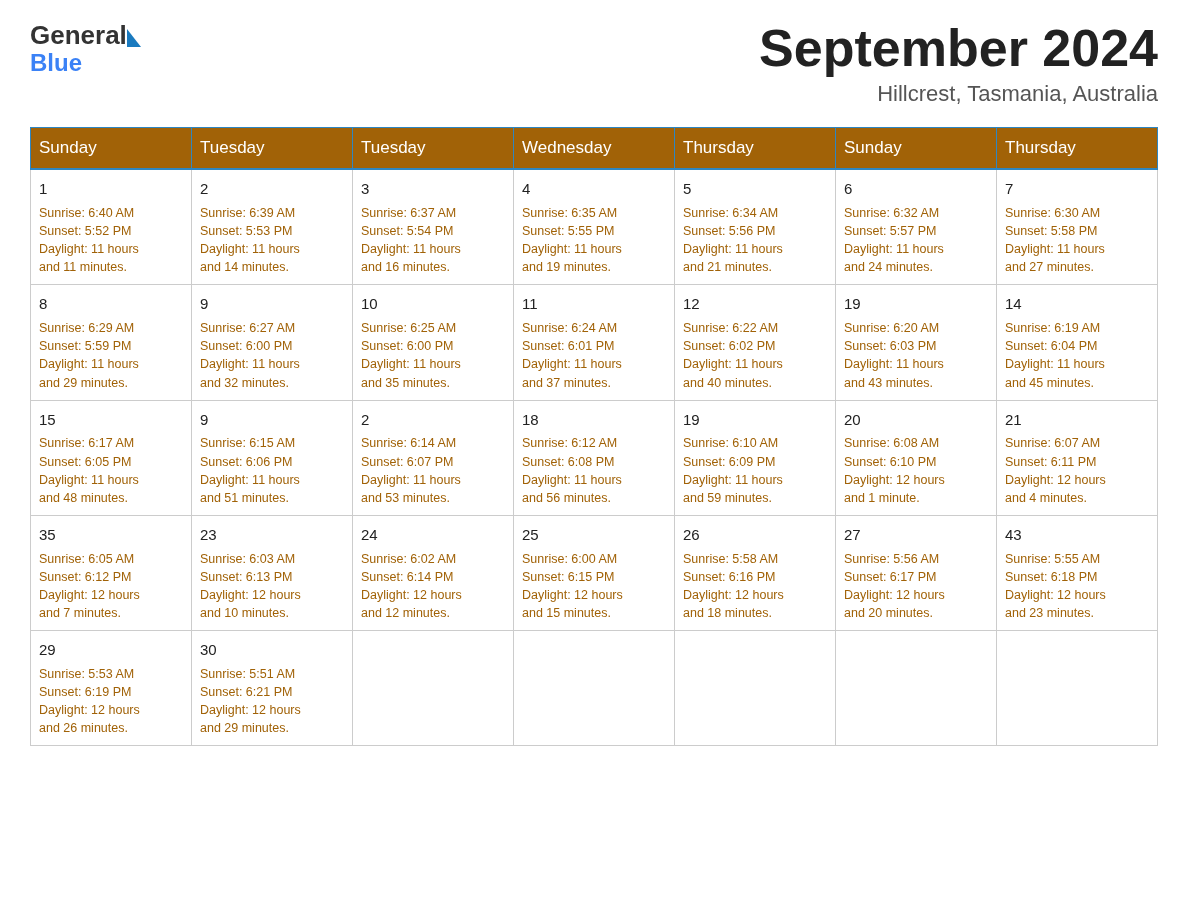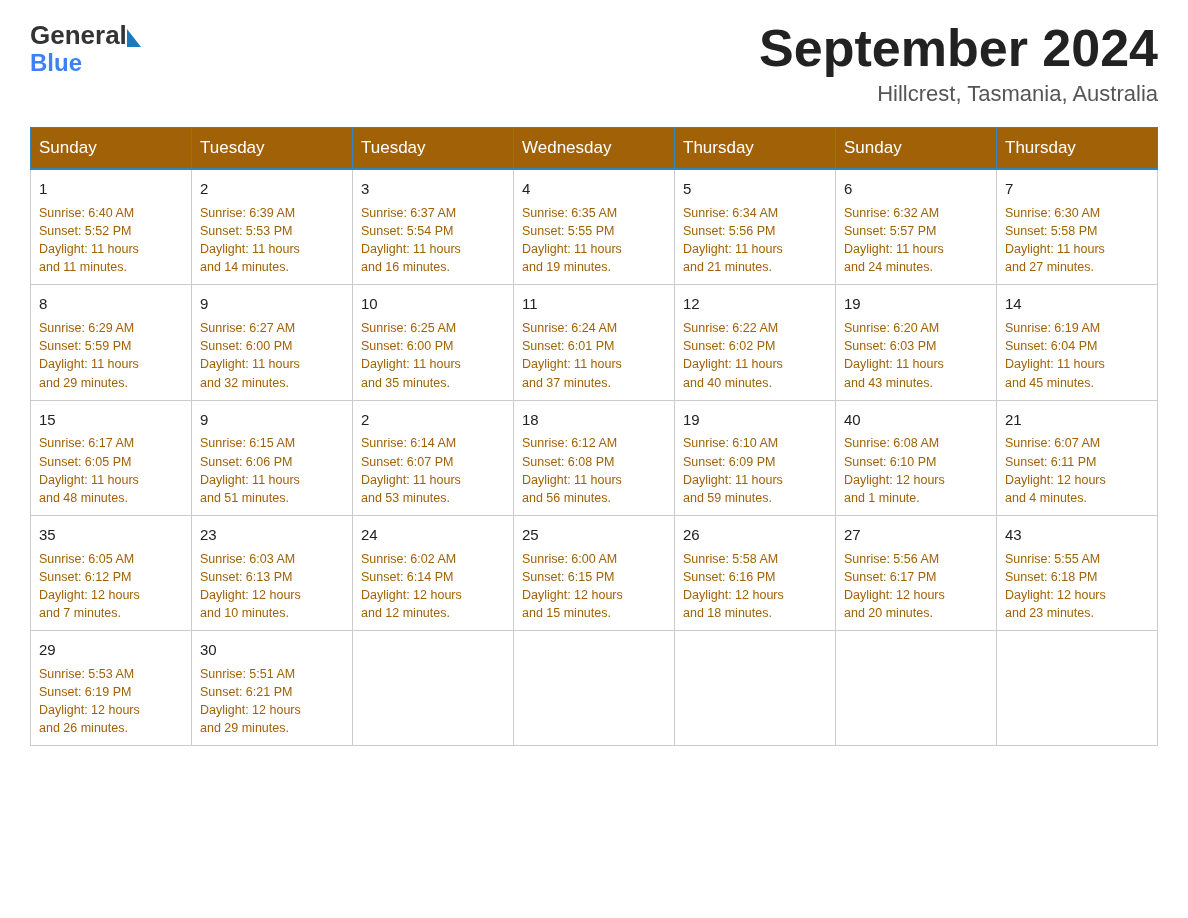--- a/index.html
+++ b/index.html
@@ -208,21 +208,21 @@
         </td>
         <td>
           <span class="day-num">18</span>
           <div class="day-info">Sunrise: 6:12 AM<br>Sunset: 6:08 PM<br>Daylight: 11 hours<br>and 56 minutes.</div>
         </td>
         <td>
           <span class="day-num">19</span>
           <div class="day-info">Sunrise: 6:10 AM<br>Sunset: 6:09 PM<br>Daylight: 11 hours<br>and 59 minutes.</div>
         </td>
         <td>
-          <span class="day-num">40</span>
+          <span class="day-num">20</span>
           <div class="day-info">Sunrise: 6:08 AM<br>Sunset: 6:10 PM<br>Daylight: 12 hours<br>and 1 minute.</div>
         </td>
         <td>
           <span class="day-num">21</span>
           <div class="day-info">Sunrise: 6:07 AM<br>Sunset: 6:11 PM<br>Daylight: 12 hours<br>and 4 minutes.</div>
         </td>
       </tr>
       <tr>
         <td>
           <span class="day-num">35</span>

